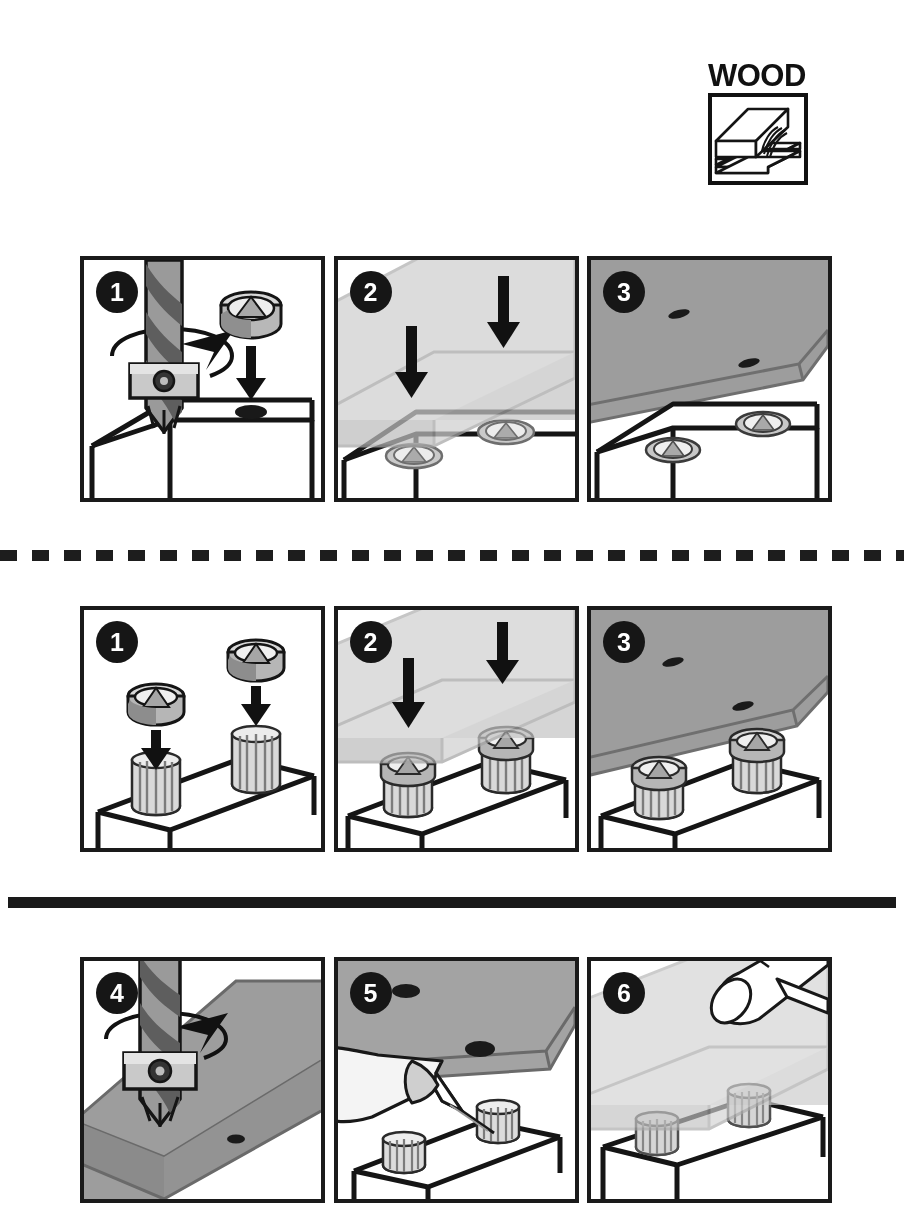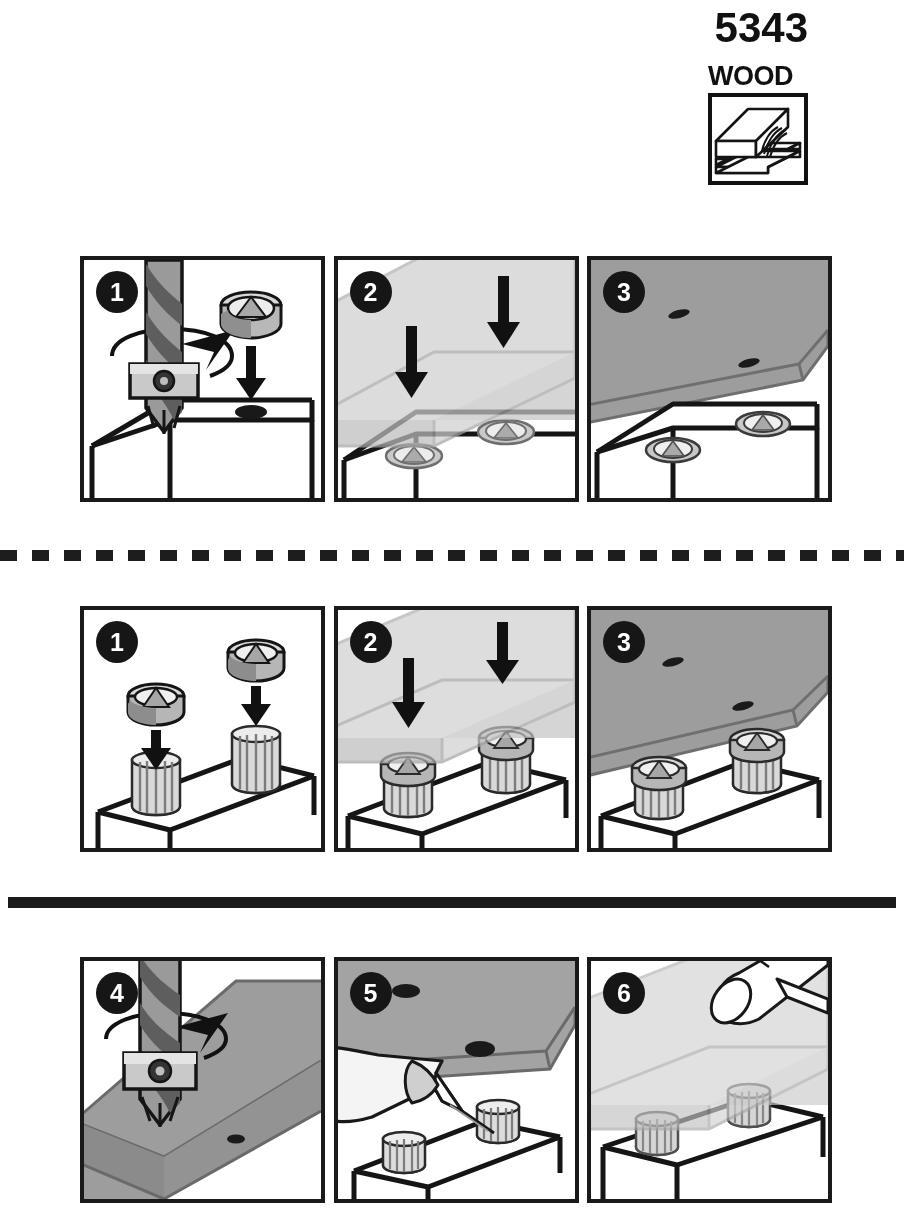--- a/index.html
+++ b/index.html
@@ -33,21 +33,21 @@
     color: #111111;
     font-family: "Liberation Sans", sans-serif;
   }
   #material-badge {
     position: absolute;
     left: 708px;
     top: 62px;
     width: 108px;
   }
   #material-label {
-    font-size: 27px;
+    font-size: 31px;
     font-weight: bold;
     color: #111111;
     letter-spacing: -0.5px;
     line-height: 28px;
     font-family: "Liberation Sans", sans-serif;
   }
   #material-icon-box {
     margin-top: 3px;
     width: 100px;
     height: 92px;
@@ -113,21 +113,20 @@
     justify-content: center;
     z-index: 40;
     font-family: "Liberation Sans", sans-serif;
   }
 </style>
 </head>
 <body>
 
 <div id="header">
 
-  <div id="product-code">5343</div>
 
   <div id="material-badge">
     <div id="material-label">WOOD</div>
 
     <div id="material-icon-box">
       <svg width="92" height="84" viewBox="0 0 92 84">
 
         <g stroke="#141414" stroke-width="2.6" fill="#ffffff" stroke-linejoin="round">
           <path d="M4,62 L36,46 L88,46 L56,62 Z"></path>
           <path d="M4,62 L4,68 L56,68 L56,62 Z"></path>

